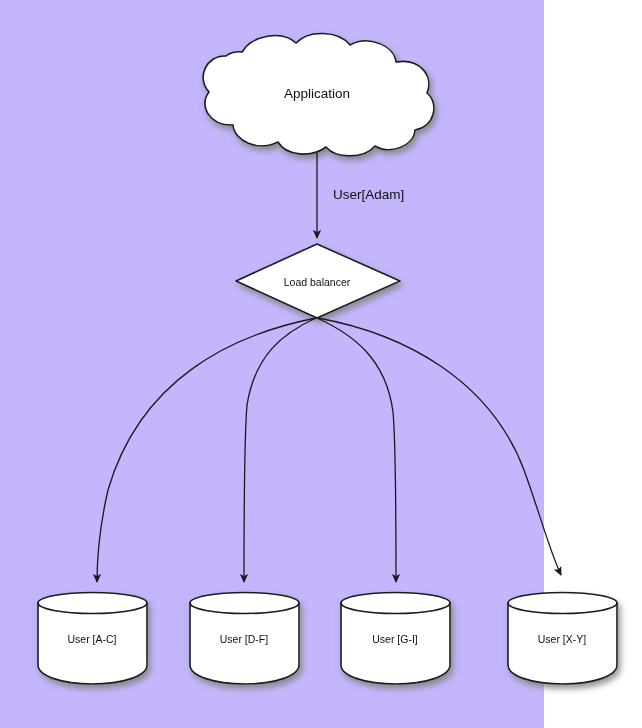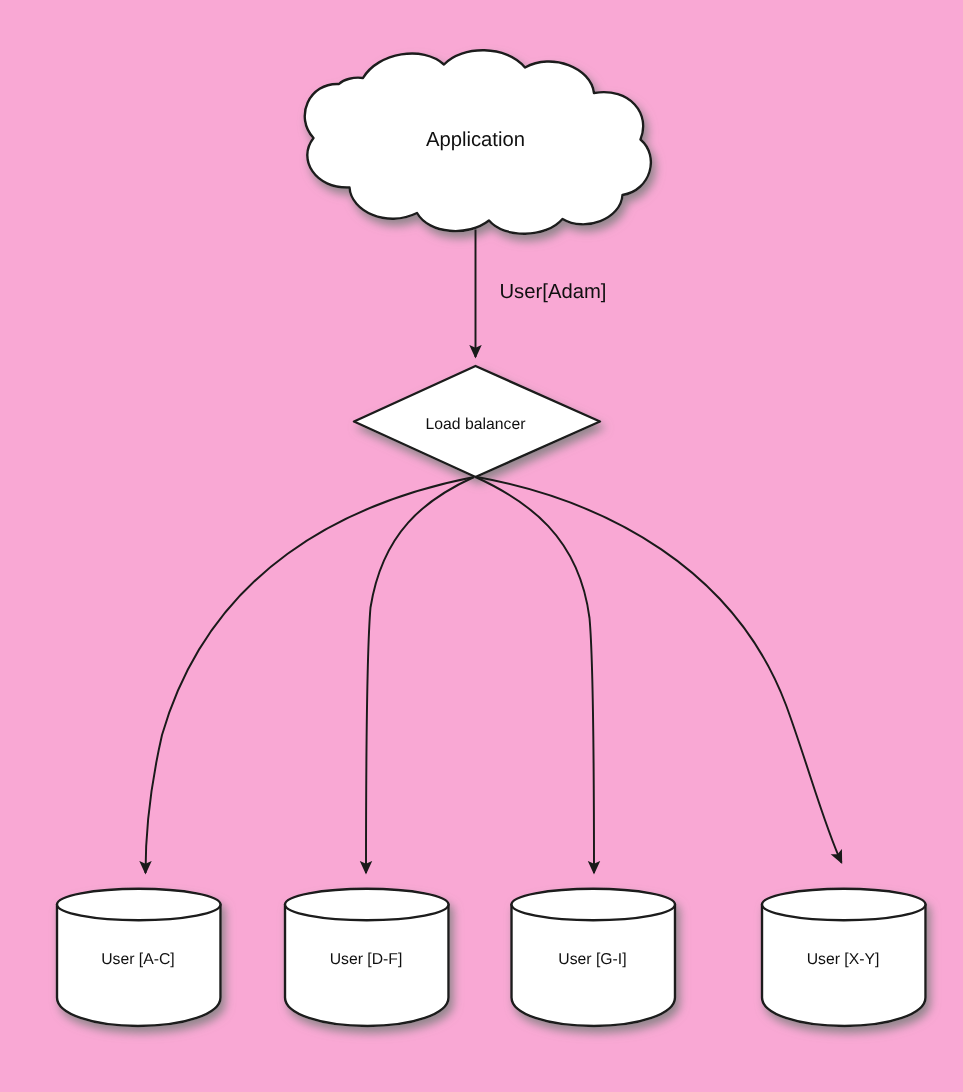--- a/index.html
+++ b/index.html
@@ -8,23 +8,23 @@
     background: #ffffff;
   }
   body {
     width: 642px;
     height: 728px;
     overflow: hidden;
     font-family: "Liberation Sans", sans-serif;
   }
   #diagram-root {
     position: relative;
-    width: 642px;
+    width: 544px;
     height: 728px;
-    background: #f9a8d4;
+    background: #c4b5fd;
   }
   svg.diagram-canvas {
     position: absolute;
     top: 0;
     left: 0;
     width: 642px;
     height: 728px;
     display: block;
   }
   .node-shape {

